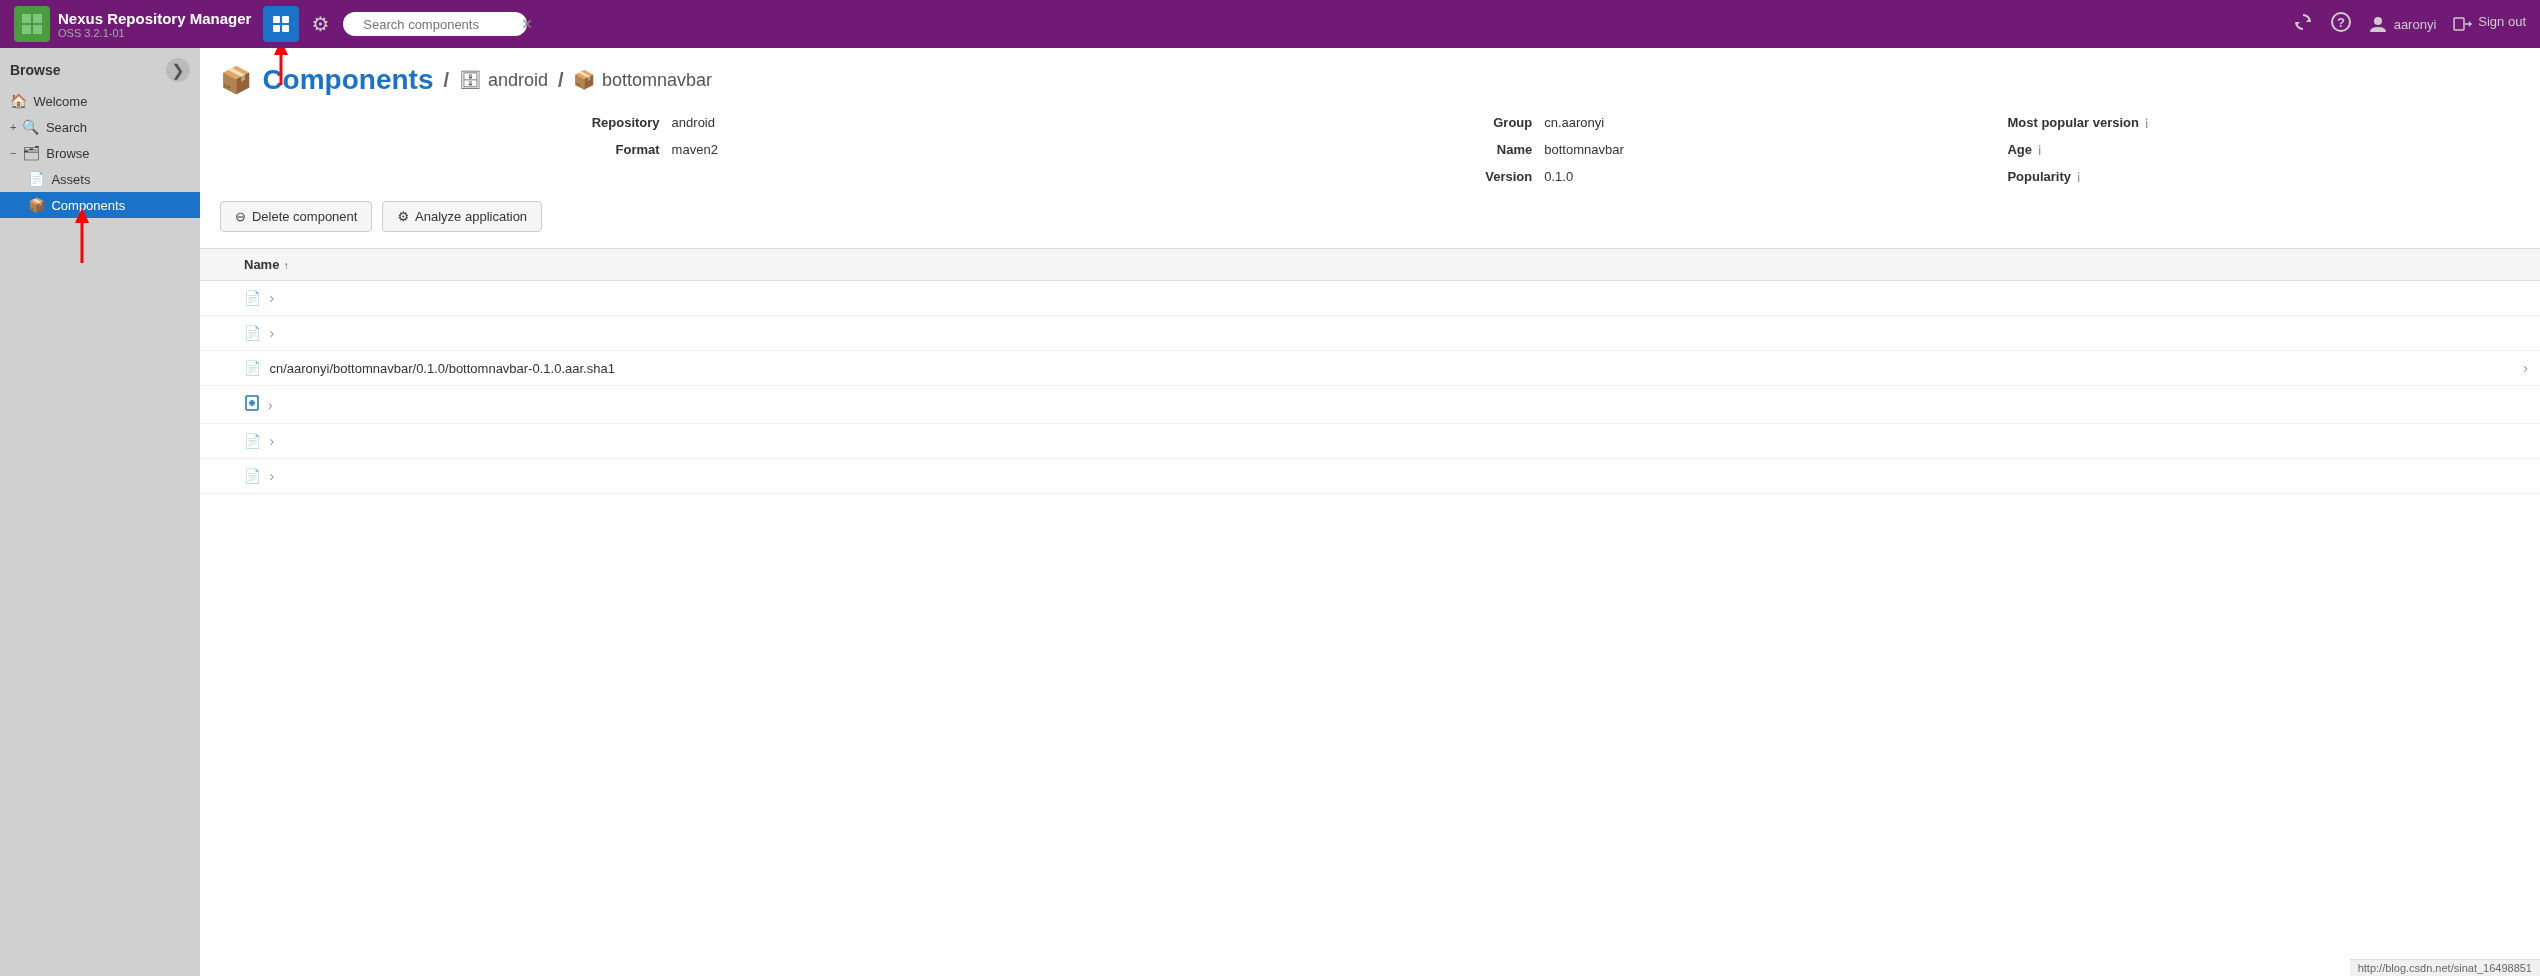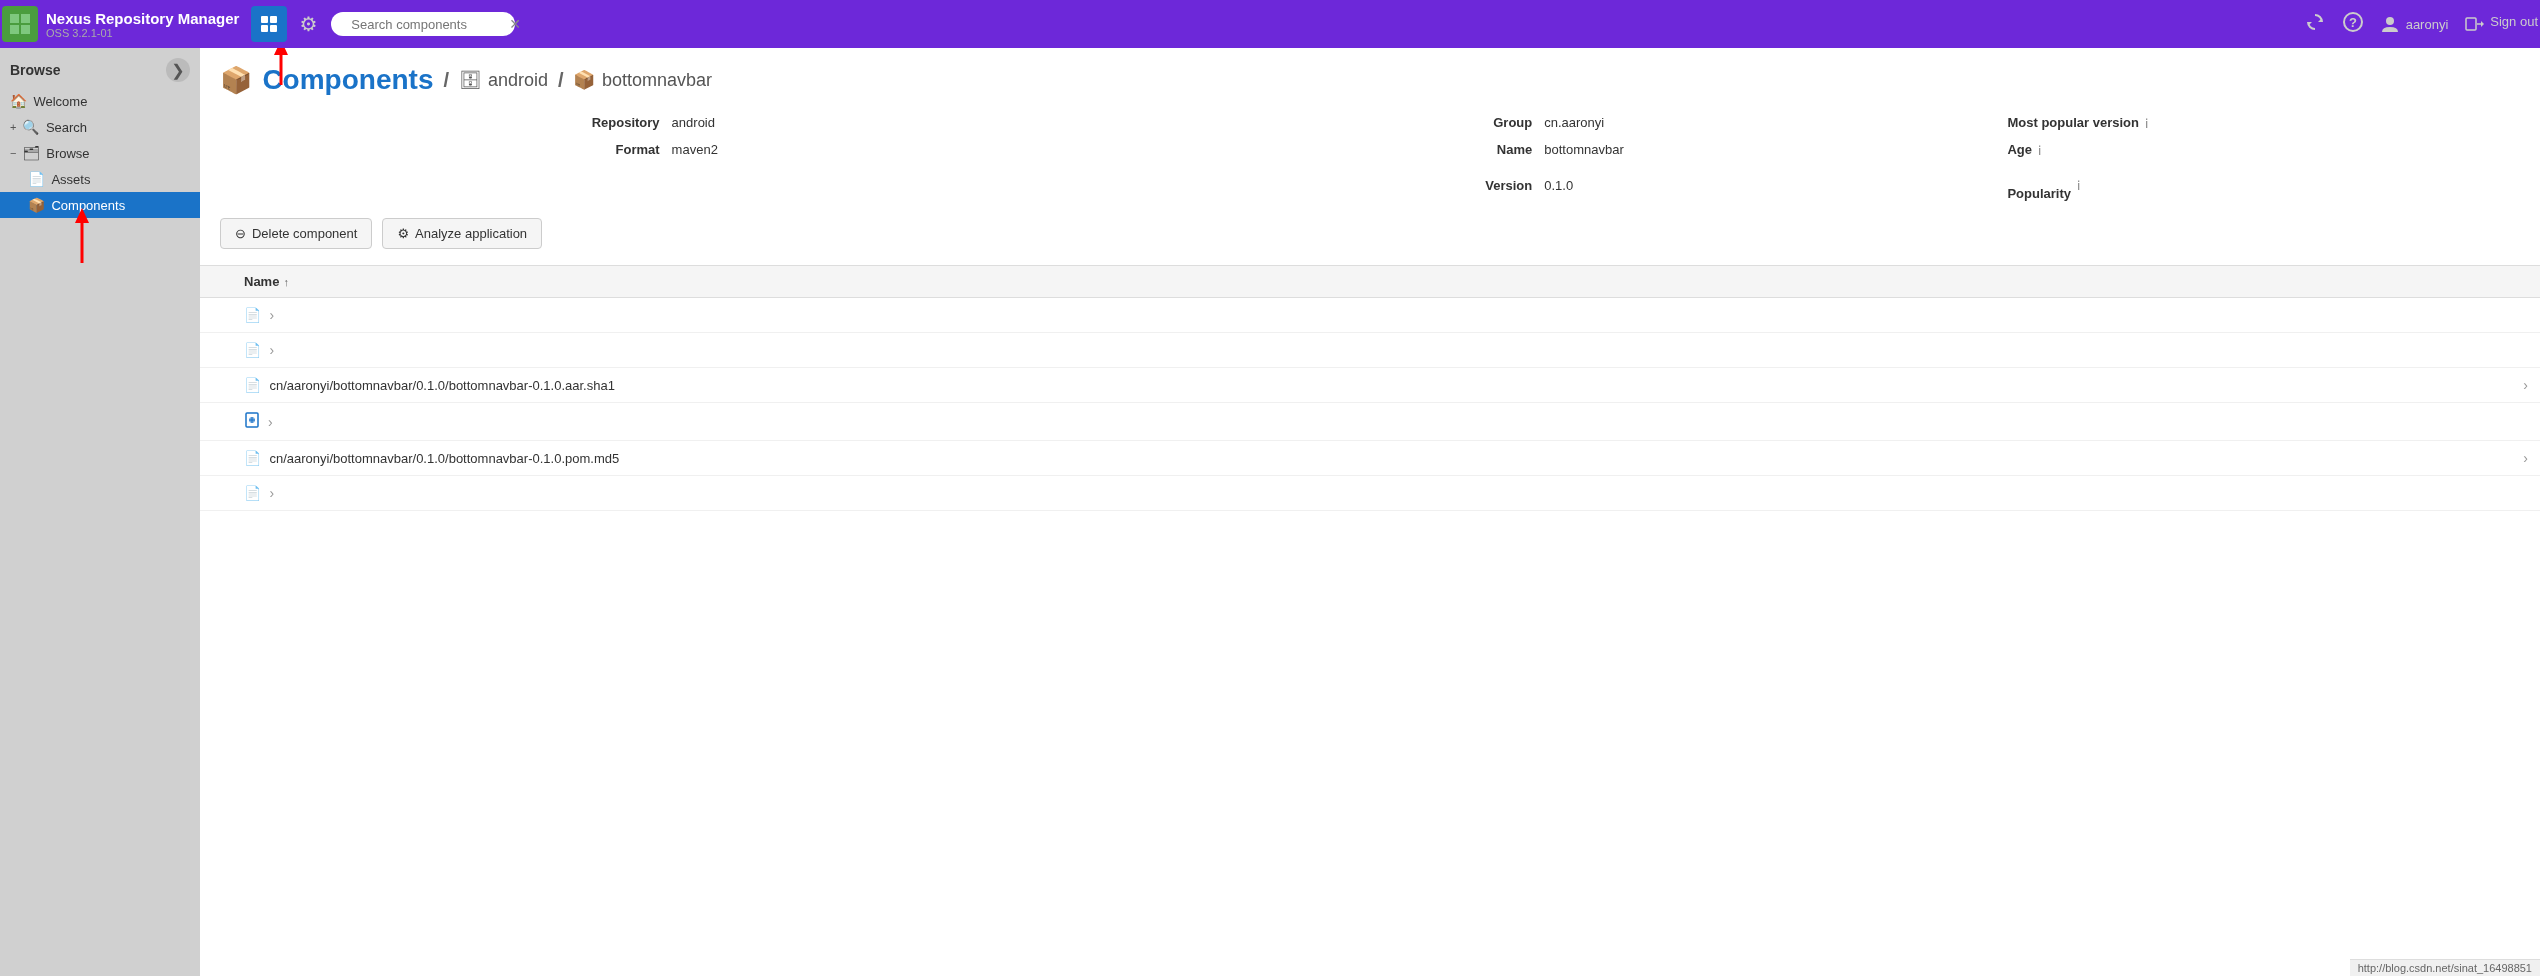--- a/index.html
+++ b/index.html
@@ -2,23 +2,23 @@
 <html><head>
   <meta charset="utf-8">
   <style>
     * { box-sizing: border-box; margin: 0; padding: 0; }
     body { font-family: Arial, Helvetica, sans-serif; font-size: 13px; background: #f0f0f0; overflow: hidden; }
 
     
     .topnav {
       display: flex;
       align-items: center;
-      background: #6d28d9;
+      background: #701a75;
       height: 48px;
-      padding: 0 2px;
+      padding: 0 14px;
       gap: 8px;
     }
     .topnav-logo {
       display: flex;
       align-items: center;
       gap: 8px;
       margin-right: 4px;
     }
     .logo-icon {
       width: 36px; height: 36px;
@@ -381,21 +381,21 @@
       <div style="display:flex;align-items:center;gap:6px;">
         <span class="meta-label" style="font-weight:bold;">Age</span>
         <span style="color:#888;cursor:pointer;font-size:13px;">ℹ</span>
       </div>
 
       <span style=""></span>
       <span style=""></span>
       <span class="meta-label" style="font-weight:bold; padding-left:12px;">Version</span>
       <span class="meta-value">0.1.0</span>
       <div style="display:flex;align-items:center;gap:6px;">
-        <span class="meta-label" style="font-weight:bold;margin-top:17px;">Popularity</span>
+        <span class="meta-label" style="font-weight:bold;">Popularity</span>
         <span style="color:#888;cursor:pointer;font-size:13px;">ℹ</span>
       </div>
     </div>
 
     <div class="actions">
       <button class="btn">
         <span>⊖</span>
         <span>Delete component</span>
       </button>
       <button class="btn">
@@ -441,21 +441,20 @@
             <line x1="8" y1="5" x2="8" y2="11" stroke="#1a73c8" stroke-width="1"></line>
             <line x1="5" y1="8" x2="11" y2="8" stroke="#1a73c8" stroke-width="1"></line>
           </svg>
         </span>
         <span class="table-row-chevron">›</span>
       </div>
 
       <div class="table-row">
         <div class="table-row-checkbox"></div>
         <span class="table-row-icon">📄</span>
-        <span class="table-row-name">cn/aaronyi/bottomnavbar/0.1.0/bottomnavbar-0.1.0.pom.md5</span>
         <span class="table-row-chevron">›</span>
       </div>
 
       <div class="table-row">
         <div class="table-row-checkbox"></div>
         <span class="table-row-icon">📄</span>
         <span class="table-row-chevron">›</span>
       </div>
     </div>
 

